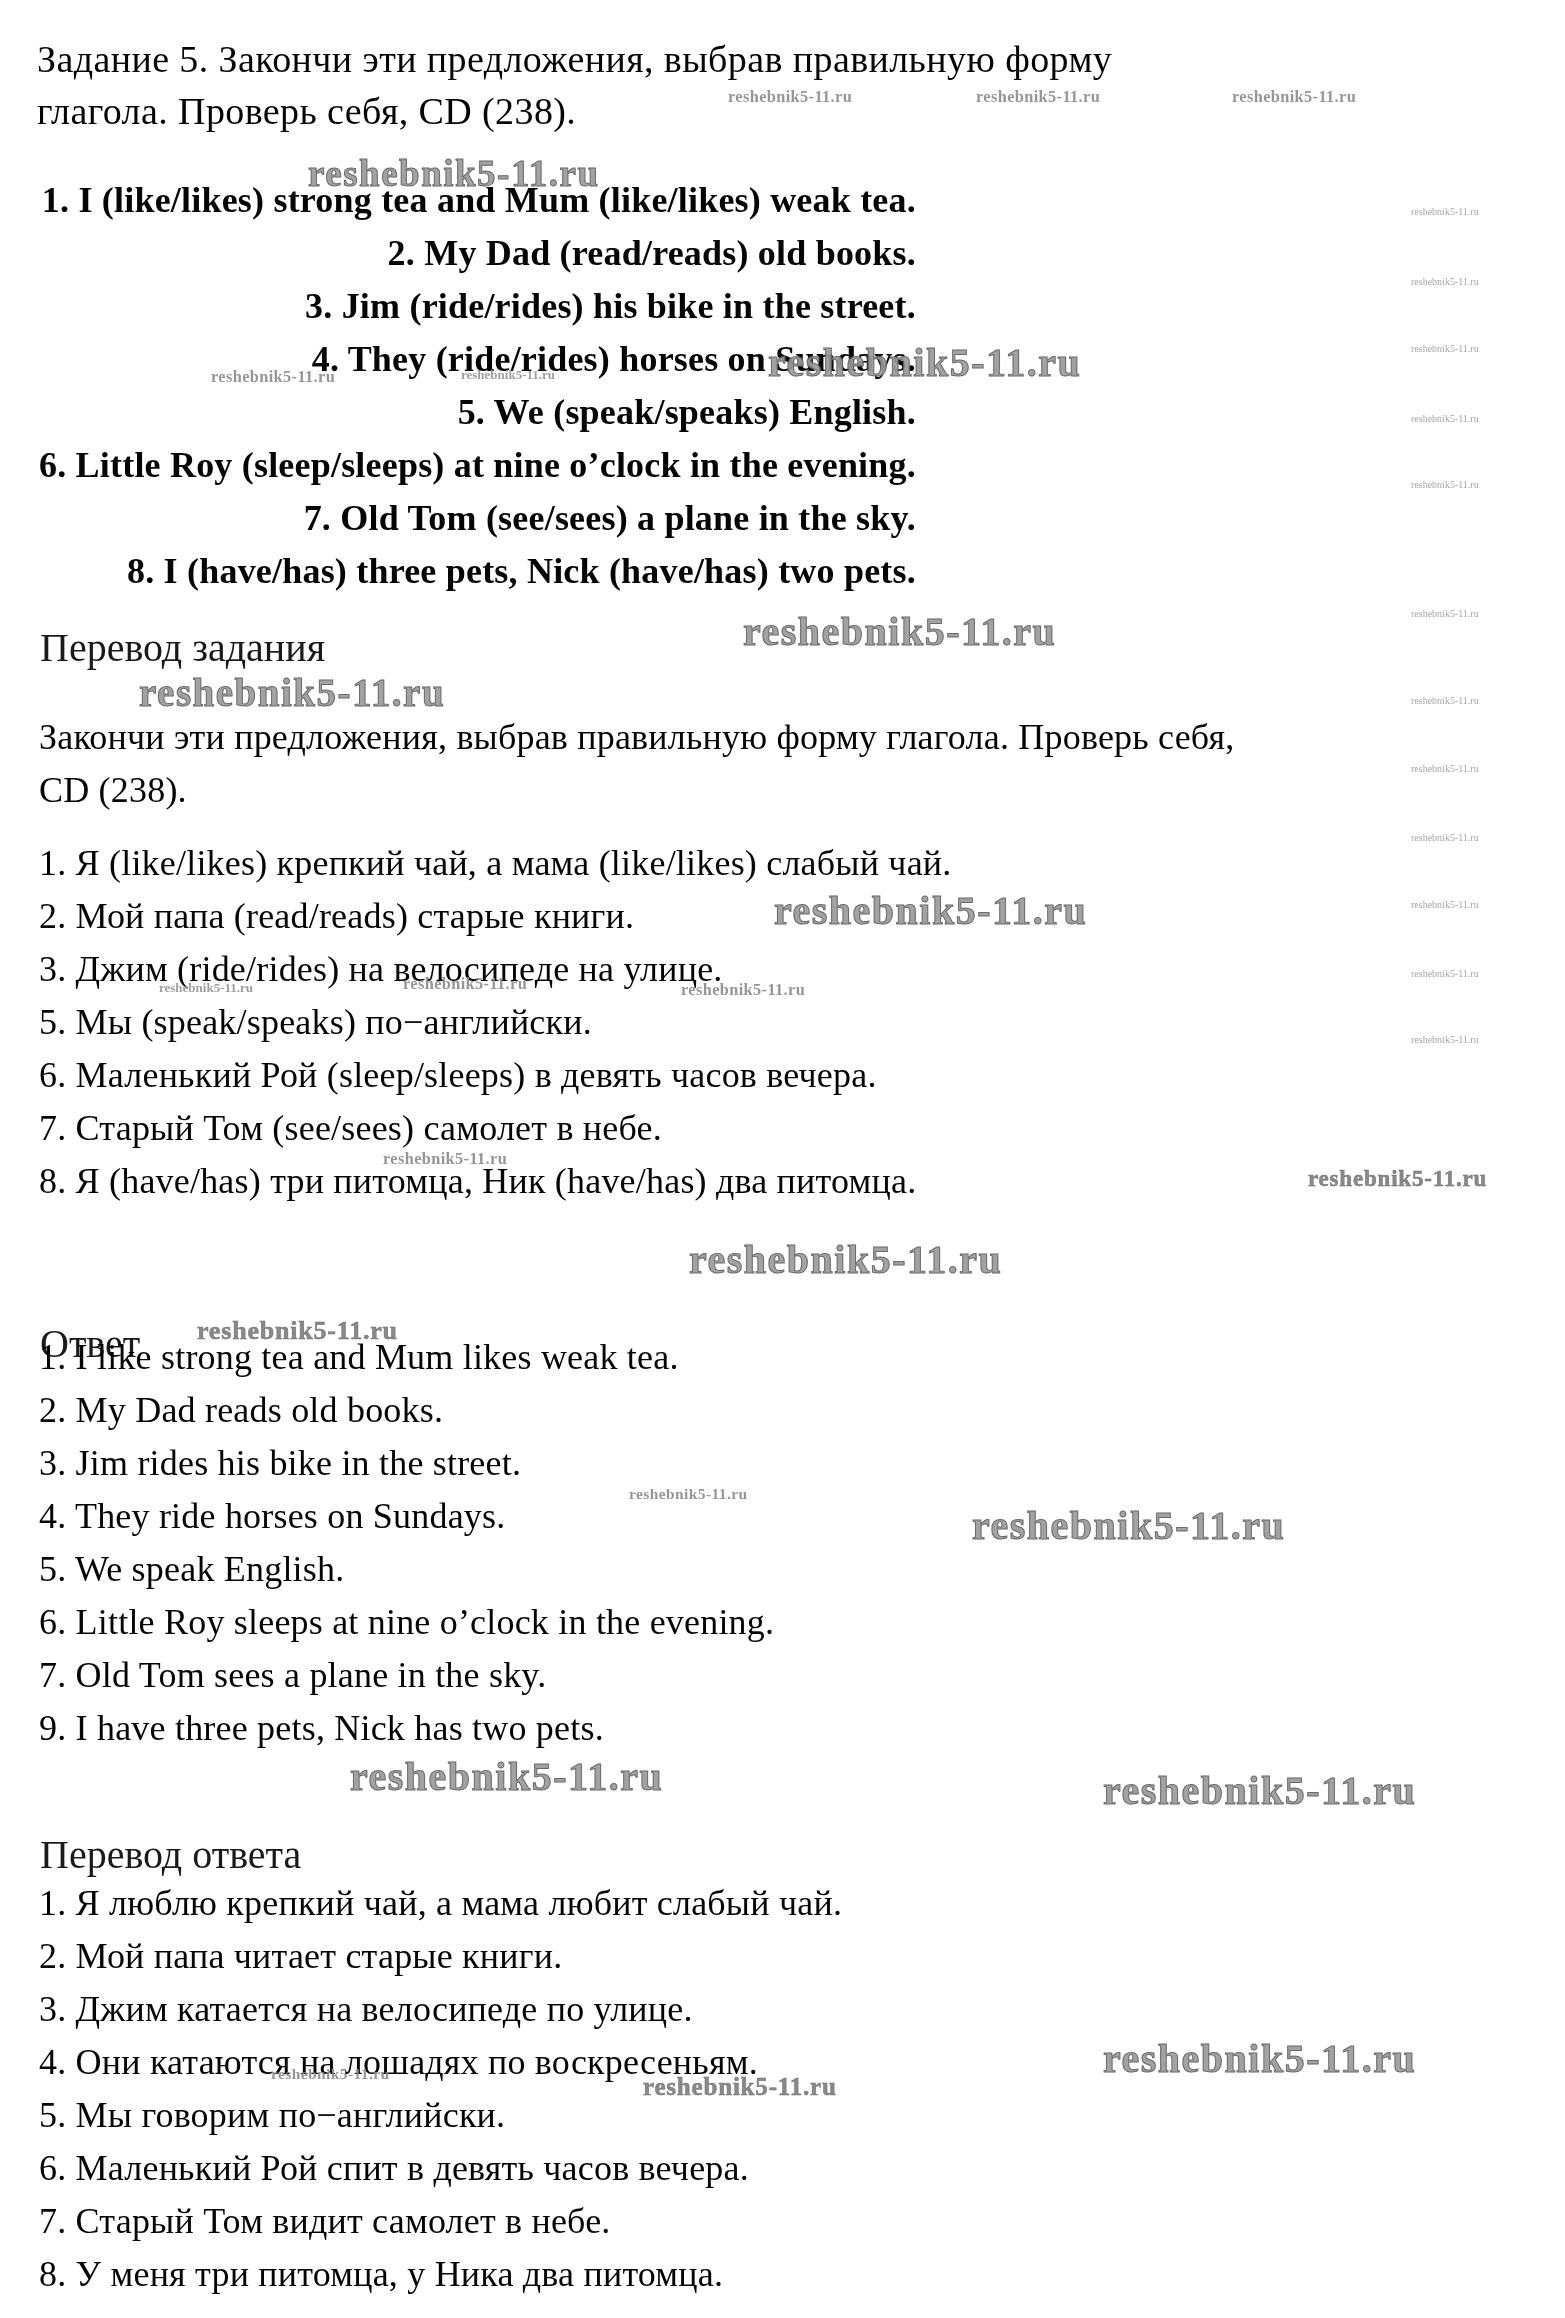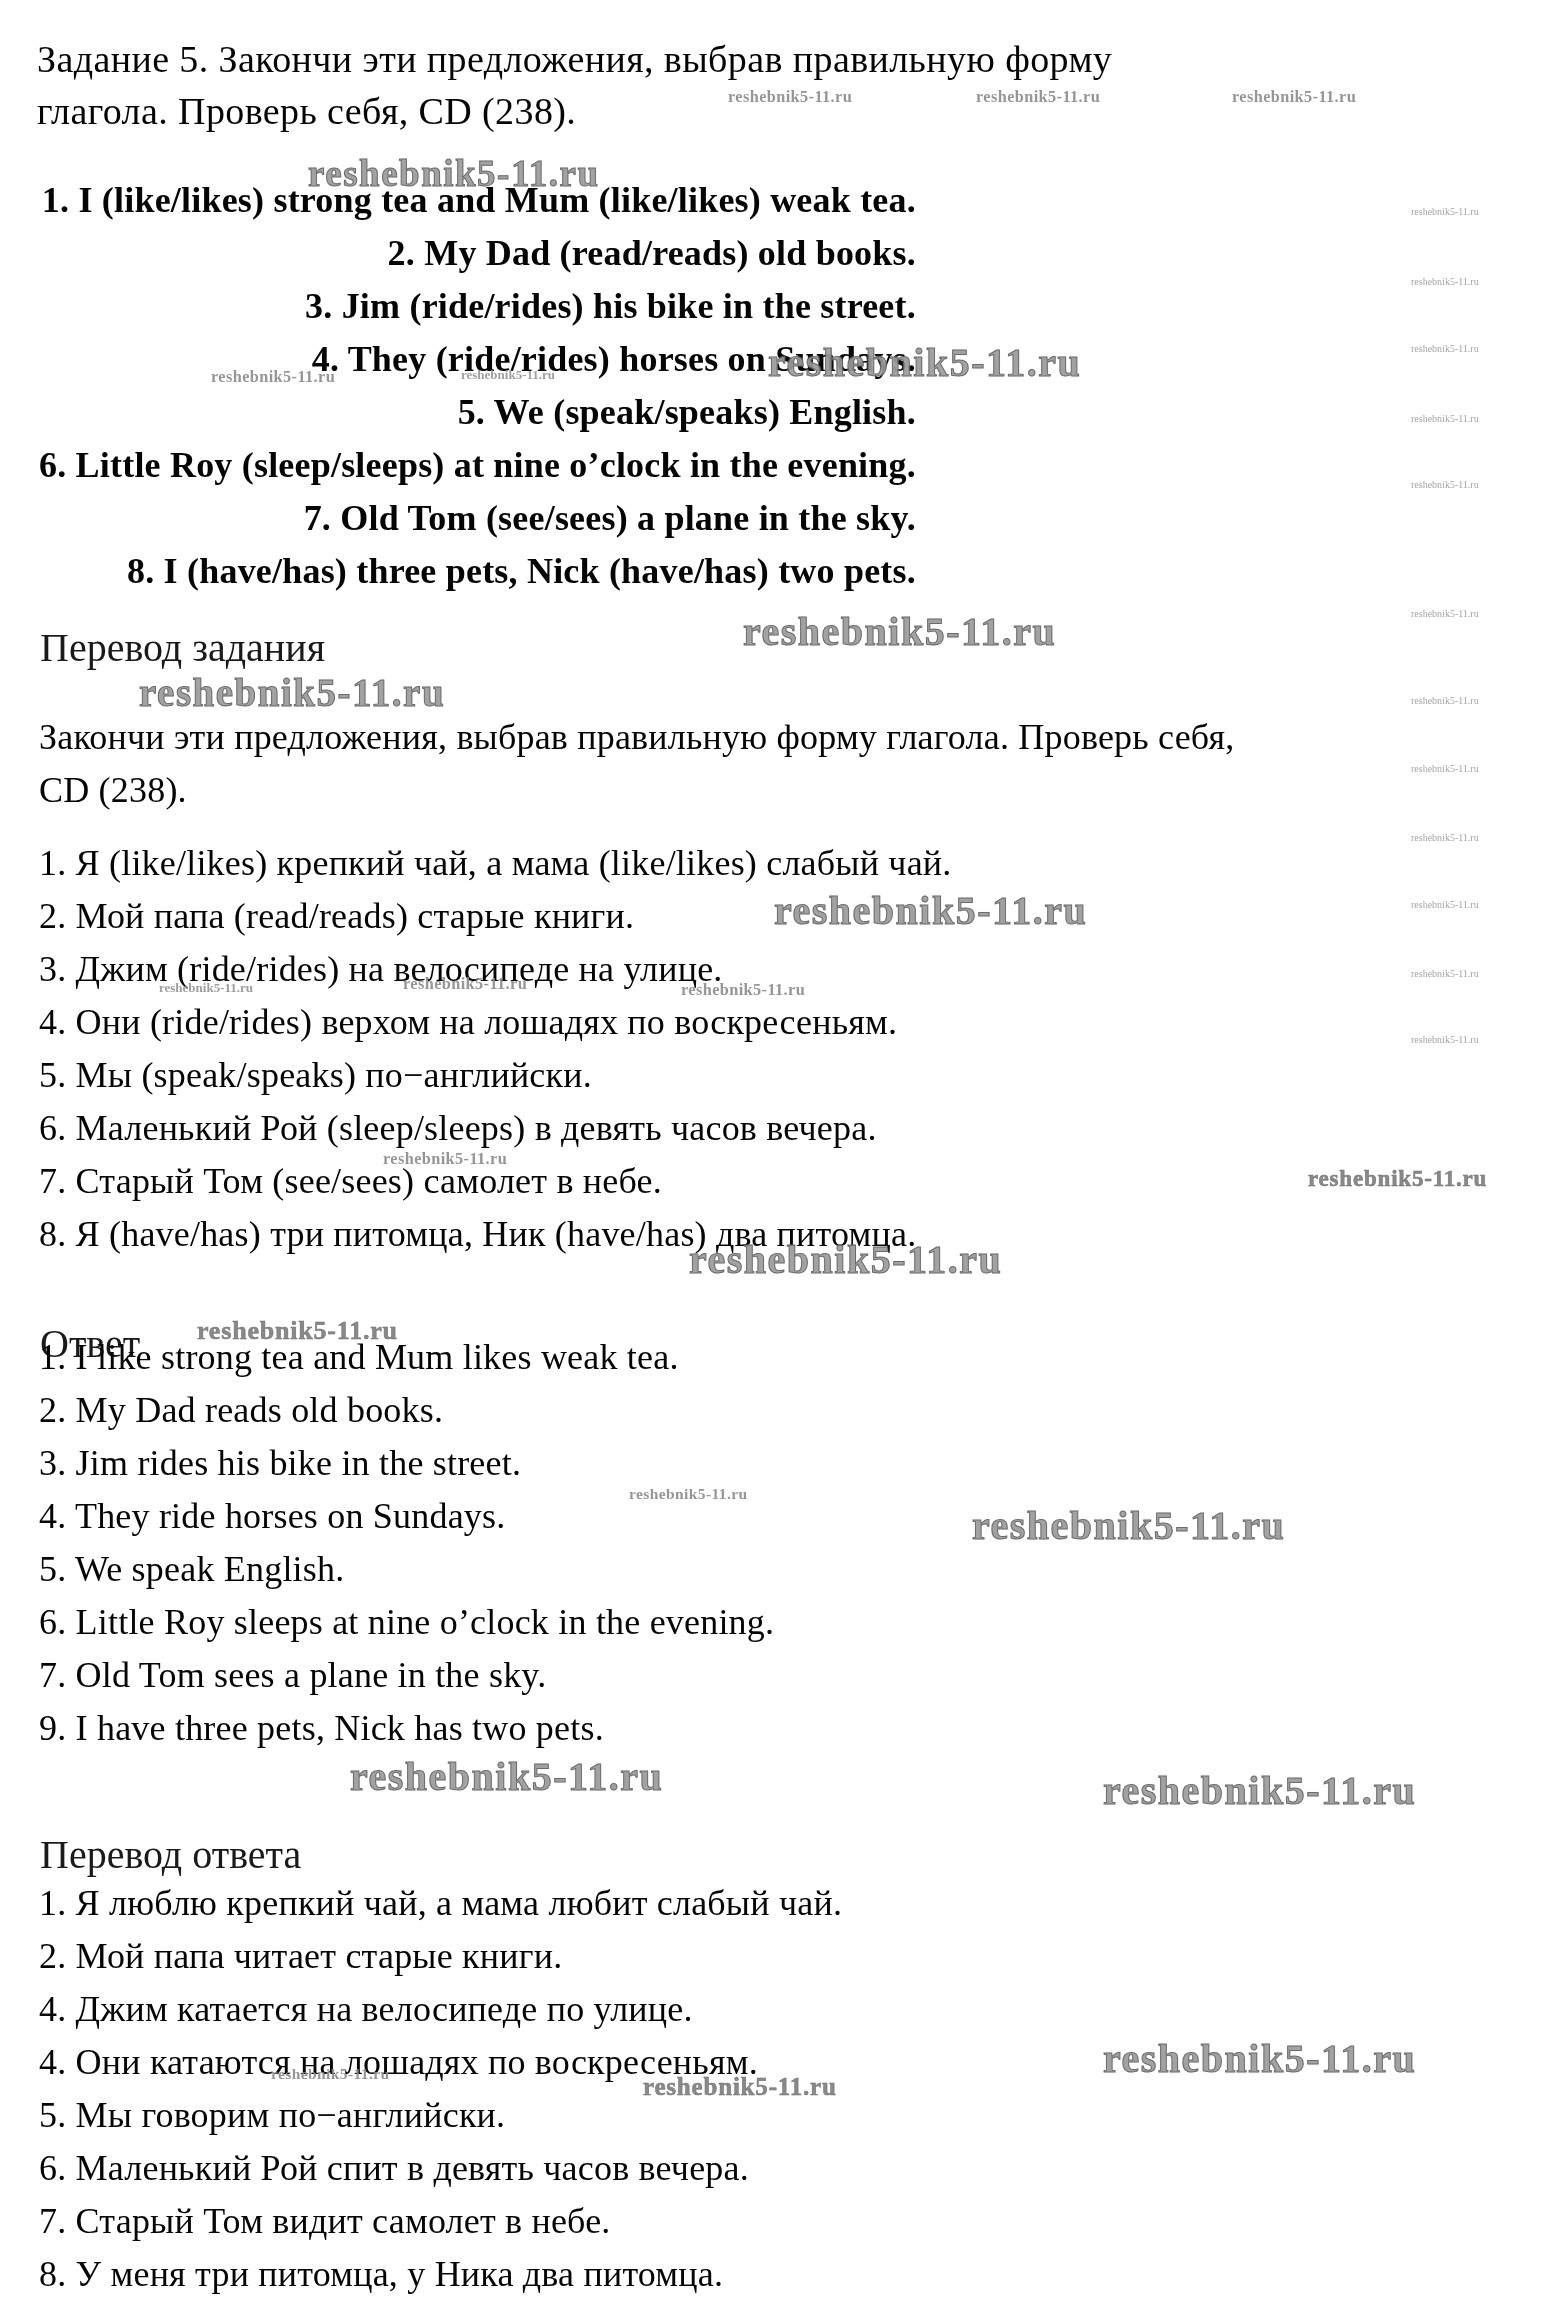--- a/index.html
+++ b/index.html
@@ -44,21 +44,20 @@
 
 <div class="abs intro">
   <div>Закончи эти предложения, выбрав правильную форму глагола. Проверь себя,</div>
   <div>CD (238).</div>
 </div>
 
 <div class="abs list" style="top:837px;">
     <div class="line">1. Я (like/likes) крепкий чай, а мама (like/likes) слабый чай.</div>
     <div class="line">2. Мой папа (read/reads) старые книги.</div>
     <div class="line">3. Джим (ride/rides) на велосипеде на улице.</div>
-    <div class="line">4. Они (ride/rides) верхом на лошадях по воскресеньям.</div>
     <div class="line">5. Мы (speak/speaks) по−английски.</div>
     <div class="line">6. Маленький Рой (sleep/sleeps) в девять часов вечера.</div>
     <div class="line">7. Старый Том (see/sees) самолет в небе.</div>
     <div class="line">8. Я (have/has) три питомца, Ник (have/has) два питомца.</div>
   </div>
 
 <div class="abs heading" style="top:1290px;margin-top:30px;">Ответ</div>
 
 <div class="abs list" style="top:1331px;">
     <div class="line">1. I like strong tea and Mum likes weak tea.</div>
@@ -69,21 +68,21 @@
     <div class="line">6. Little Roy sleeps at nine o’clock in the evening.</div>
     <div class="line">7. Old Tom sees a plane in the sky.</div>
     <div class="line">9. I have three pets, Nick has two pets.</div>
   </div>
 
 <div class="abs heading" style="top:1831px;">Перевод ответа</div>
 
 <div class="abs list" style="top:1877px;line-height:53px;">
     <div class="line">1. Я люблю крепкий чай, а мама любит слабый чай.</div>
     <div class="line">2. Мой папа читает старые книги.</div>
-    <div class="line">4. Джим катается на велосипеде по улице.</div>
+    <div class="line">3. Джим катается на велосипеде по улице.</div>
     <div class="line">4. Они катаются на лошадях по воскресеньям.</div>
     <div class="line">5. Мы говорим по−английски.</div>
     <div class="line">6. Маленький Рой спит в девять часов вечера.</div>
     <div class="line">7. Старый Том видит самолет в небе.</div>
     <div class="line">8. У меня три питомца, у Ника два питомца.</div>
   </div>
 
 <span class="abs wm wm-sm" style="left:728px;top:87px;">reshebnik5-11.ru</span>
 <span class="abs wm wm-sm" style="left:976px;top:87px;">reshebnik5-11.ru</span>
 <span class="abs wm wm-sm" style="left:1232px;top:87px;">reshebnik5-11.ru</span>

